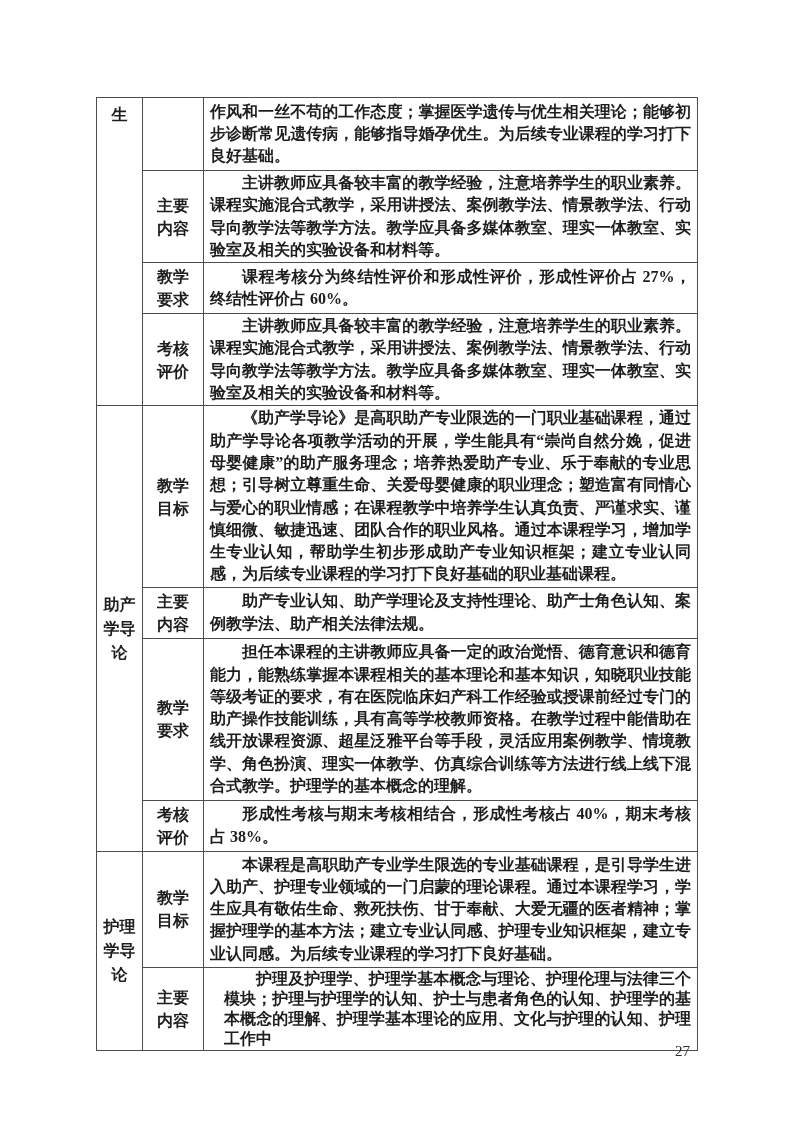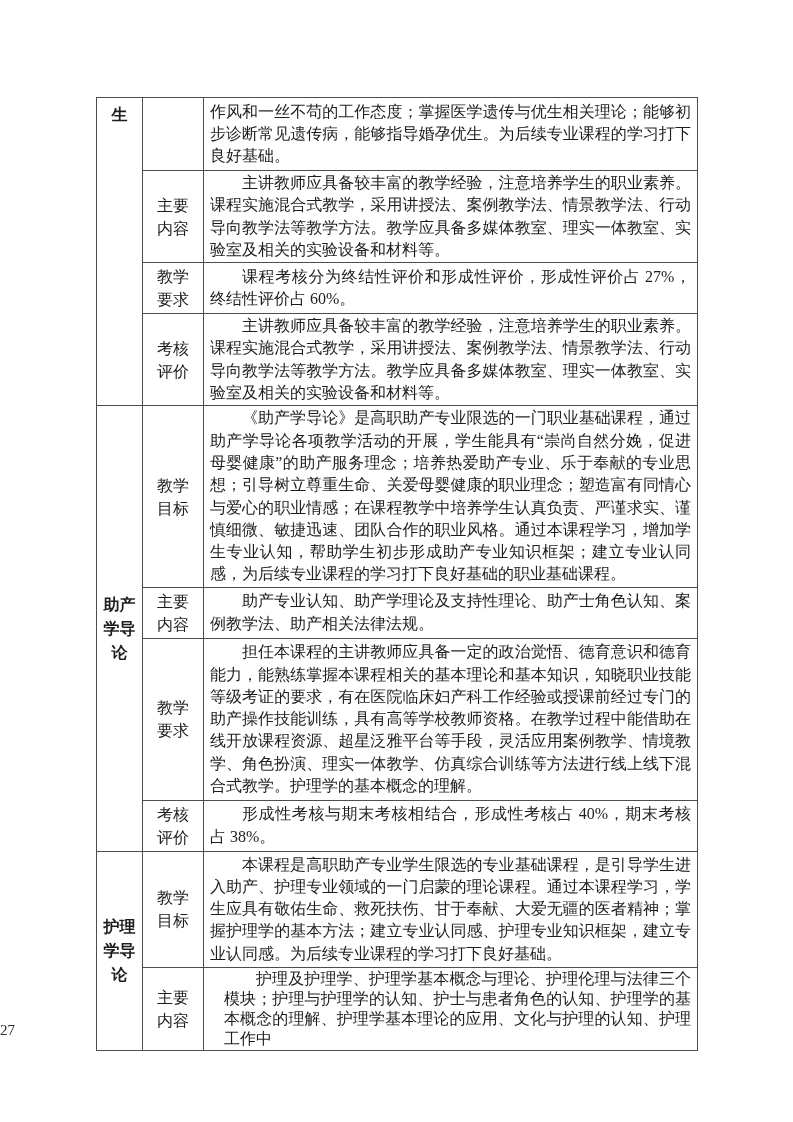--- a/index.html
+++ b/index.html
@@ -40,51 +40,52 @@
     white-space: pre-line;
     padding: 2px 1px;
   }
   td.course.top {
     vertical-align: top;
     padding-top: 5px;
   }
   td.label {
     text-align: center;
     vertical-align: middle;
-    font-weight: normal;
+    font-weight: bold;
     font-size: 16px;
     line-height: 23px;
     white-space: pre-line;
     padding: 2px 1px;
   }
   td.content {
     vertical-align: middle;
     padding: 1px 6px;
+    font-weight: bold;
   }
   td.content p {
     margin: 0;
     font-size: 16px;
     line-height: 22.3px;
     text-align: justify;
     text-justify: inter-character;
     text-indent: 2em;
   }
   td.content.no-indent p {
     text-indent: 0;
   }
   td.content.tight p {
     line-height: 20px;
     margin-left: 14px;
   }
   .pageno {
     position: absolute;
-    top: 1022px;
+    top: 1043px;
     left: 0;
     width: 690px;
-    text-align: left;
+    text-align: right;
     font-size: 15px;
     color: #2a2a2a;
   }
 </style>
 </head>
 <body>
 
 <div class="page">
 
   <table class="syllabus">

